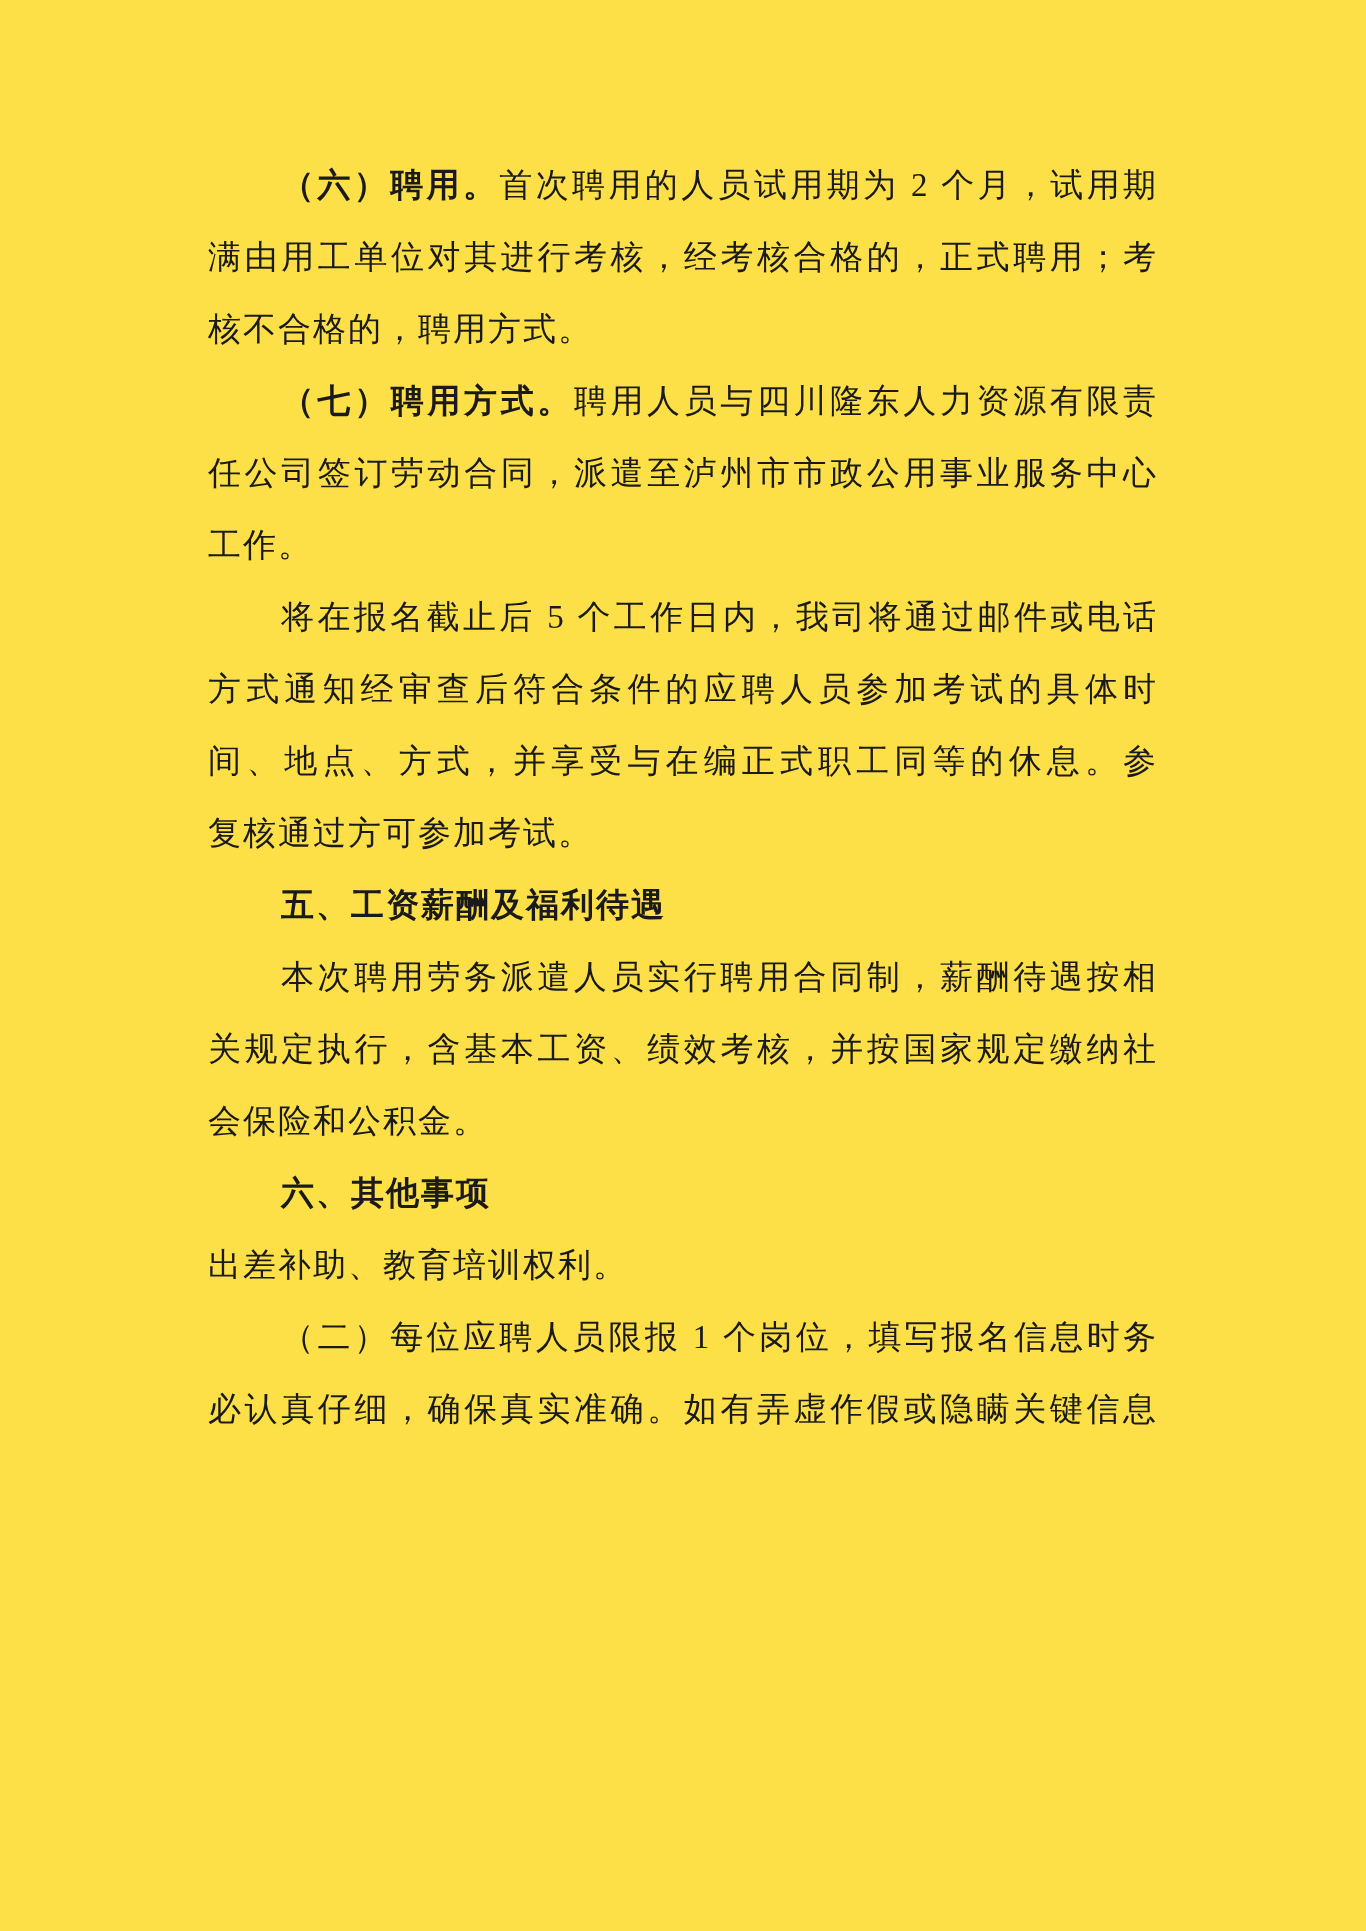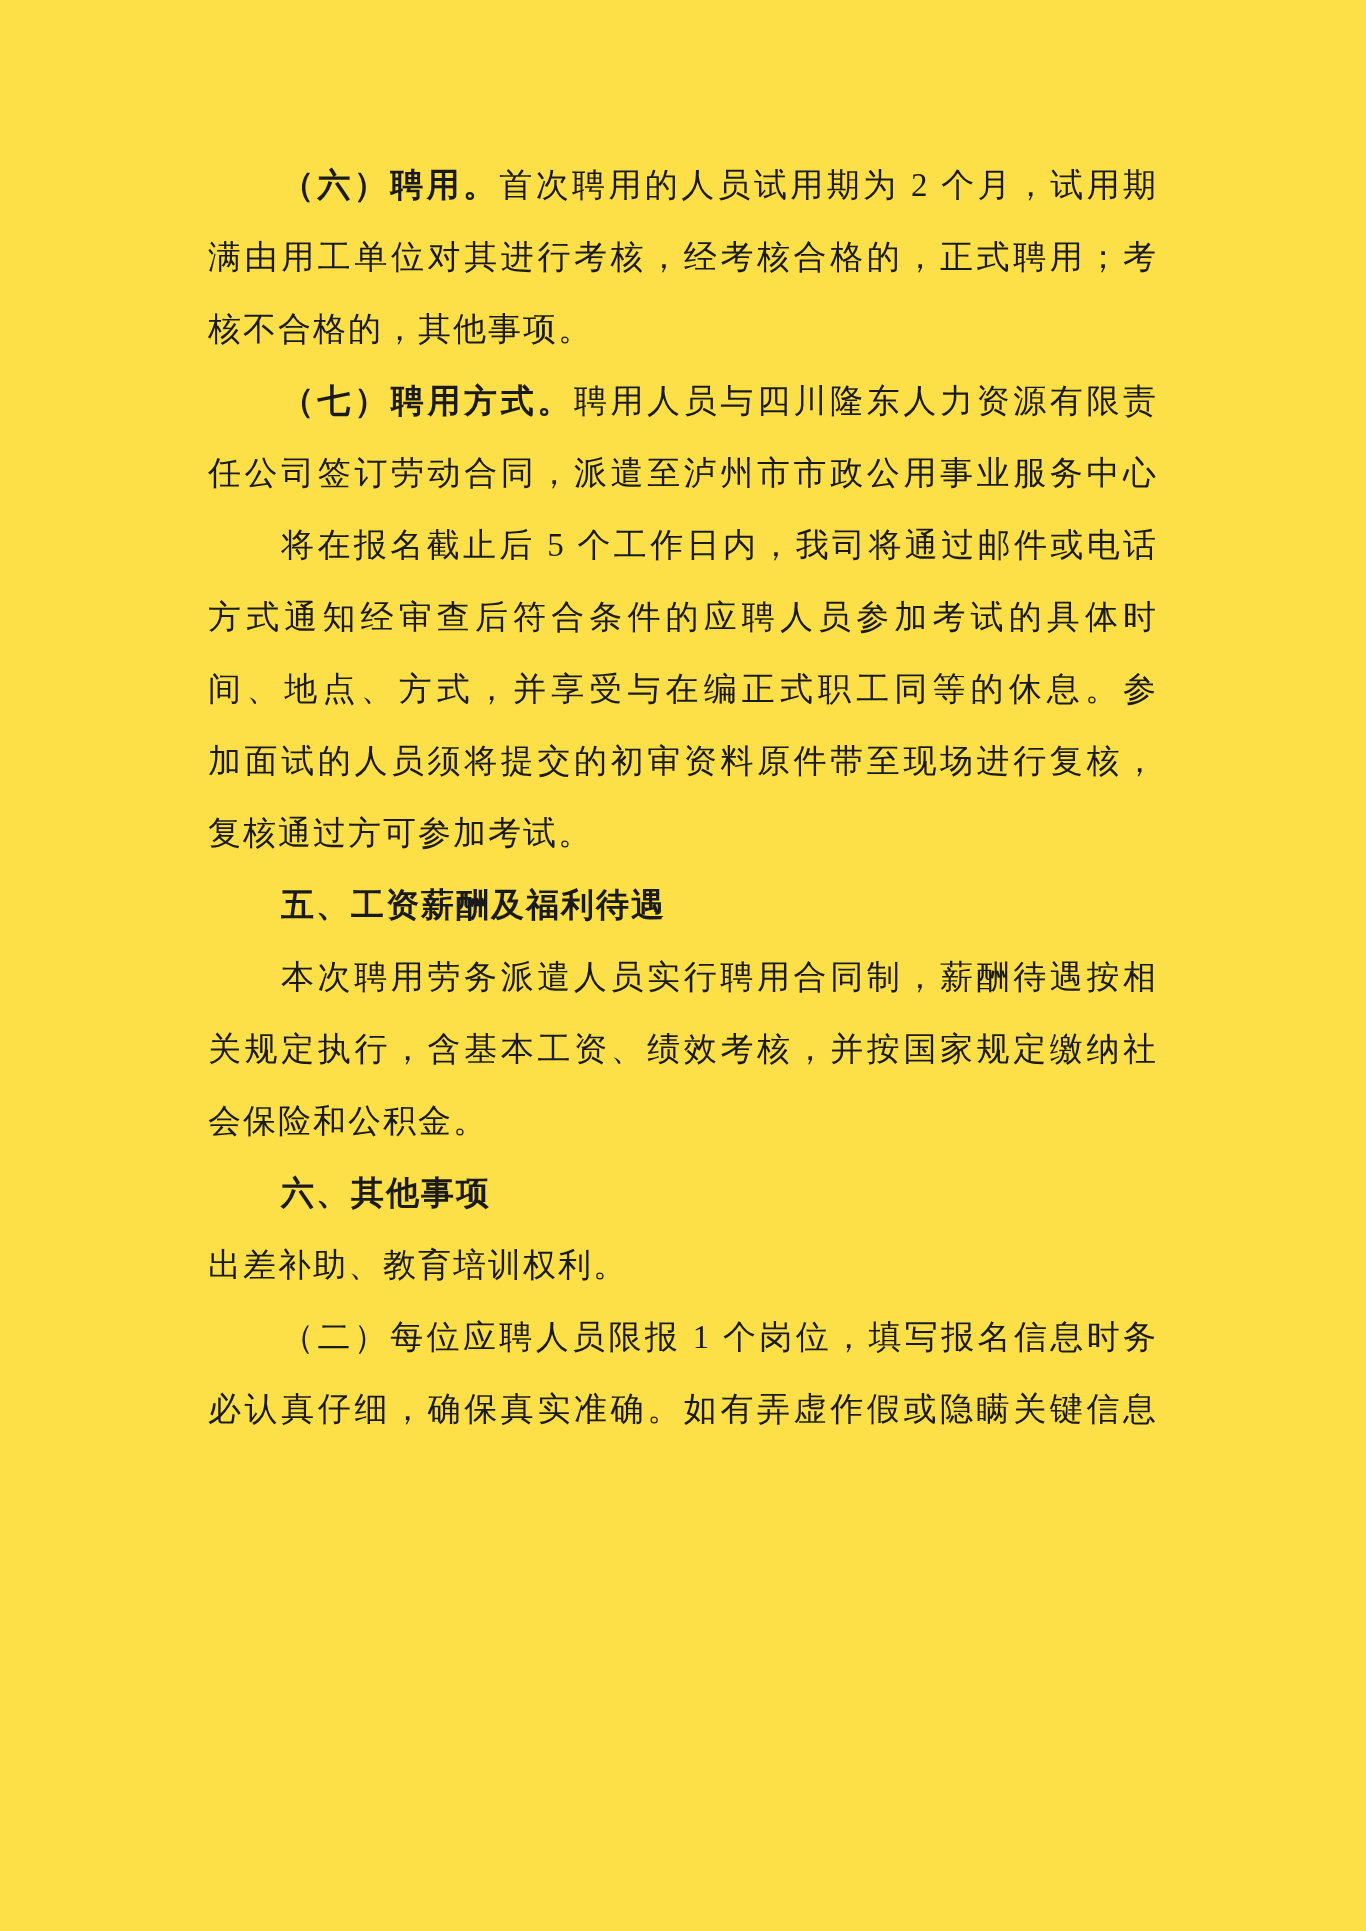--- a/index.html
+++ b/index.html
@@ -48,29 +48,29 @@
   }
 </style>
 </head>
 <body>
 
 <div class="page">
   <div class="content">
 
     <p class="line indent"><span class="b">（六）聘用。</span><span>首次聘用的人员试用期为 2 个月，试用期</span></p>
     <p class="line"><span>满由用工单位对其进行考核，经考核合格的，正式聘用；考</span></p>
-    <p class="line last"><span>核不合格的，其他事项。</span></p>
+    <p class="line last"><span>核不合格的，聘用方式。</span></p>
 
     <p class="line indent"><span class="b">（七）聘用方式。</span><span>聘用人员与四川隆东人力资源有限责</span></p>
     <p class="line"><span>任公司签订劳动合同，派遣至泸州市市政公用事业服务中心</span></p>
+    <p class="line last"><span>工作。</span></p>
 
     <p class="line indent"><span>将在报名截止后 5 个工作日内，我司将通过邮件或电话</span></p>
     <p class="line"><span>方式通知经审查后符合条件的应聘人员参加考试的具体时</span></p>
     <p class="line"><span>间、地点、方式，并享受与在编正式职工同等的休息。参</span></p>
-    <p class="line"><span>加面试的人员须将提交的初审资料原件带至现场进行复核，</span></p>
     <p class="line last"><span>复核通过方可参加考试。</span></p>
 
     <p class="line heading indent"><span>五、工资薪酬及福利待遇</span></p>
 
     <p class="line indent"><span>本次聘用劳务派遣人员实行聘用合同制，薪酬待遇按相</span></p>
     <p class="line"><span>关规定执行，含基本工资、绩效考核，并按国家规定缴纳社</span></p>
     <p class="line last"><span>会保险和公积金。</span></p>
 
     <p class="line heading indent"><span>六、其他事项</span></p>
 

